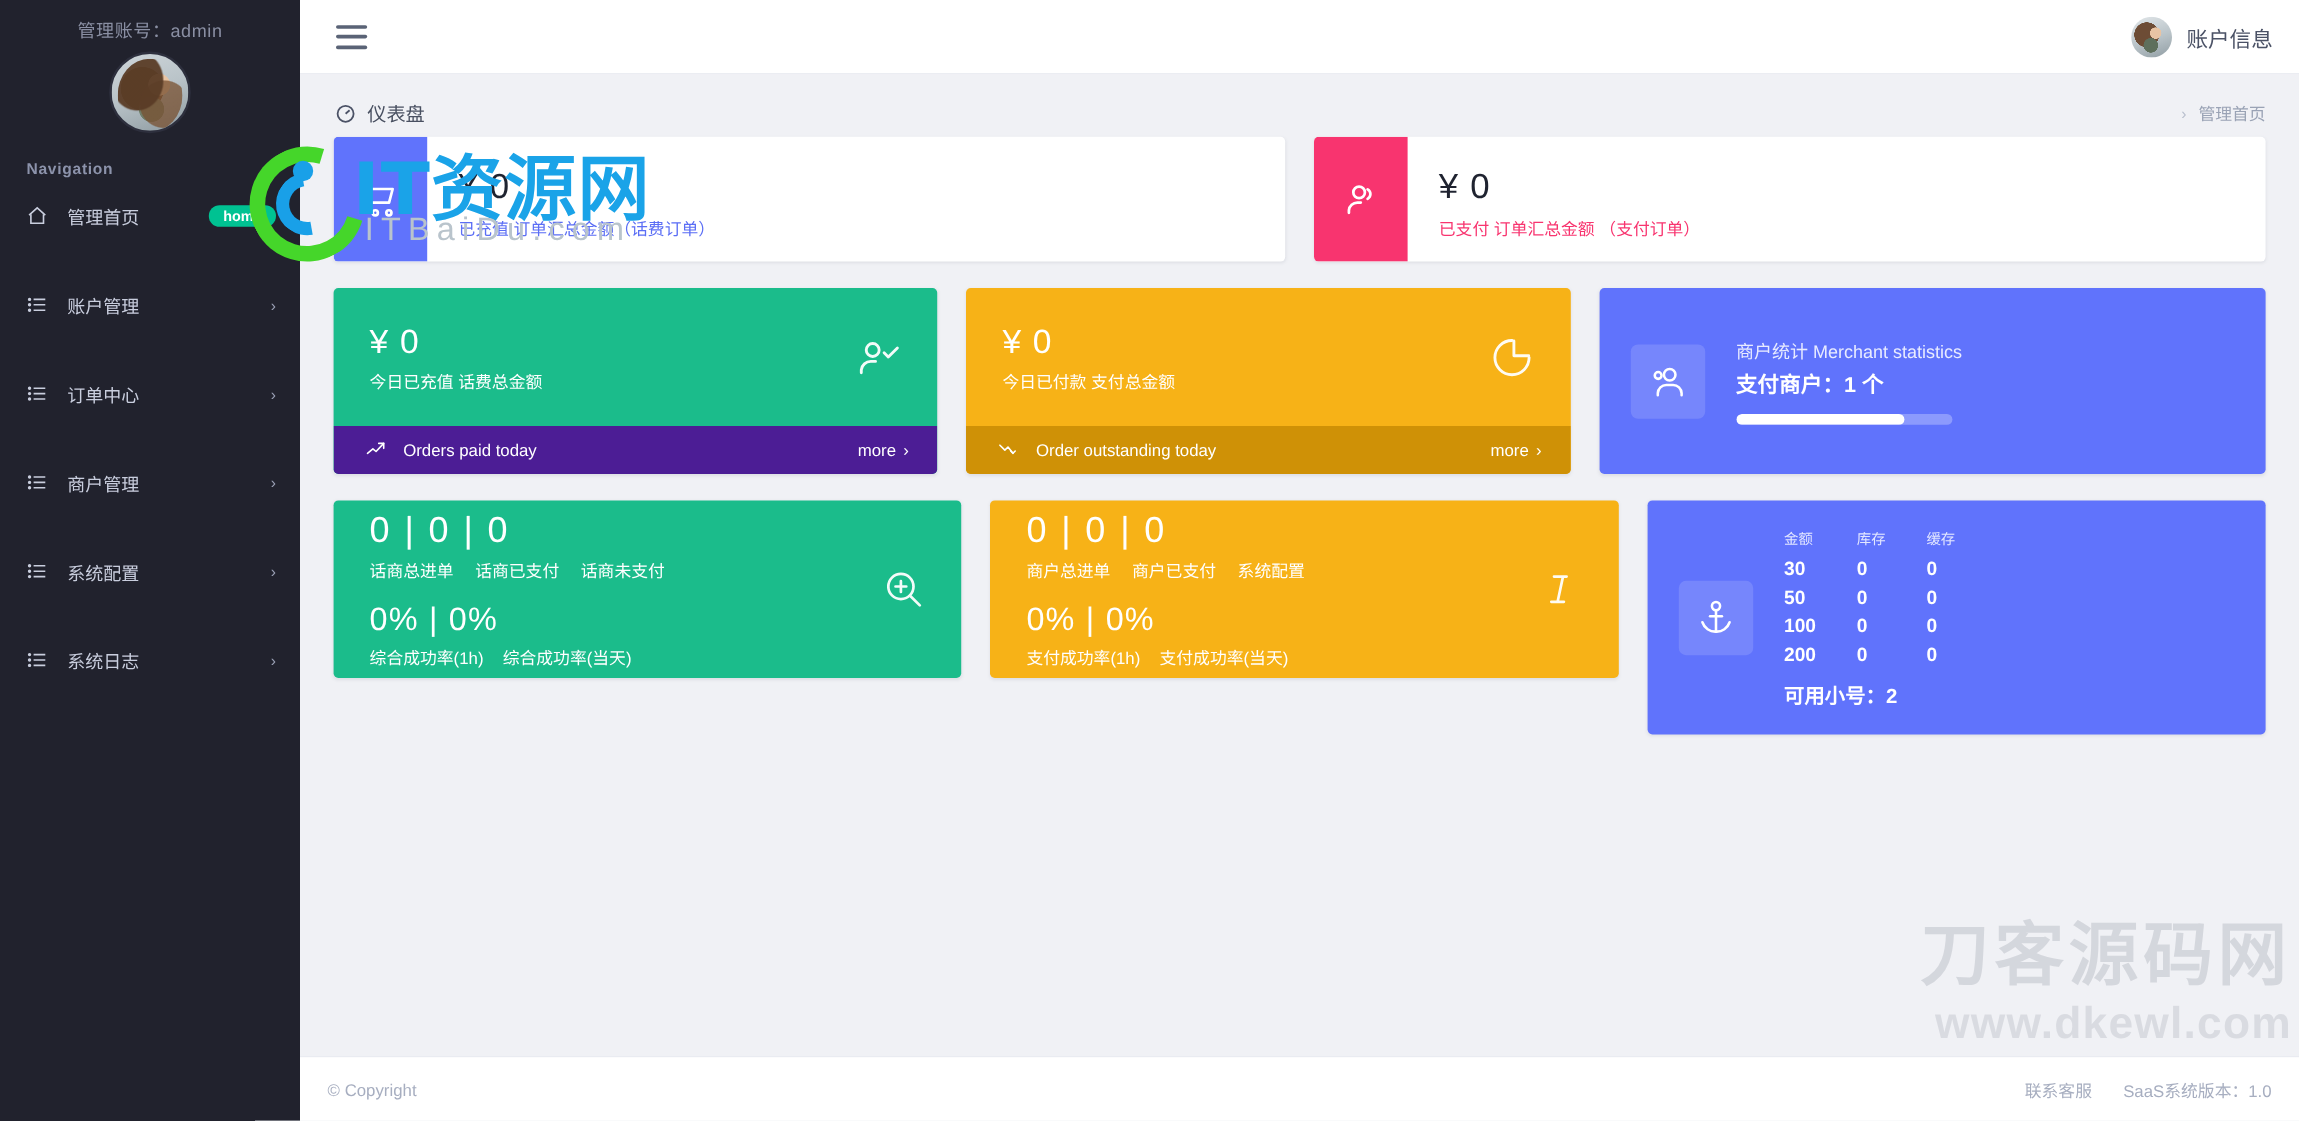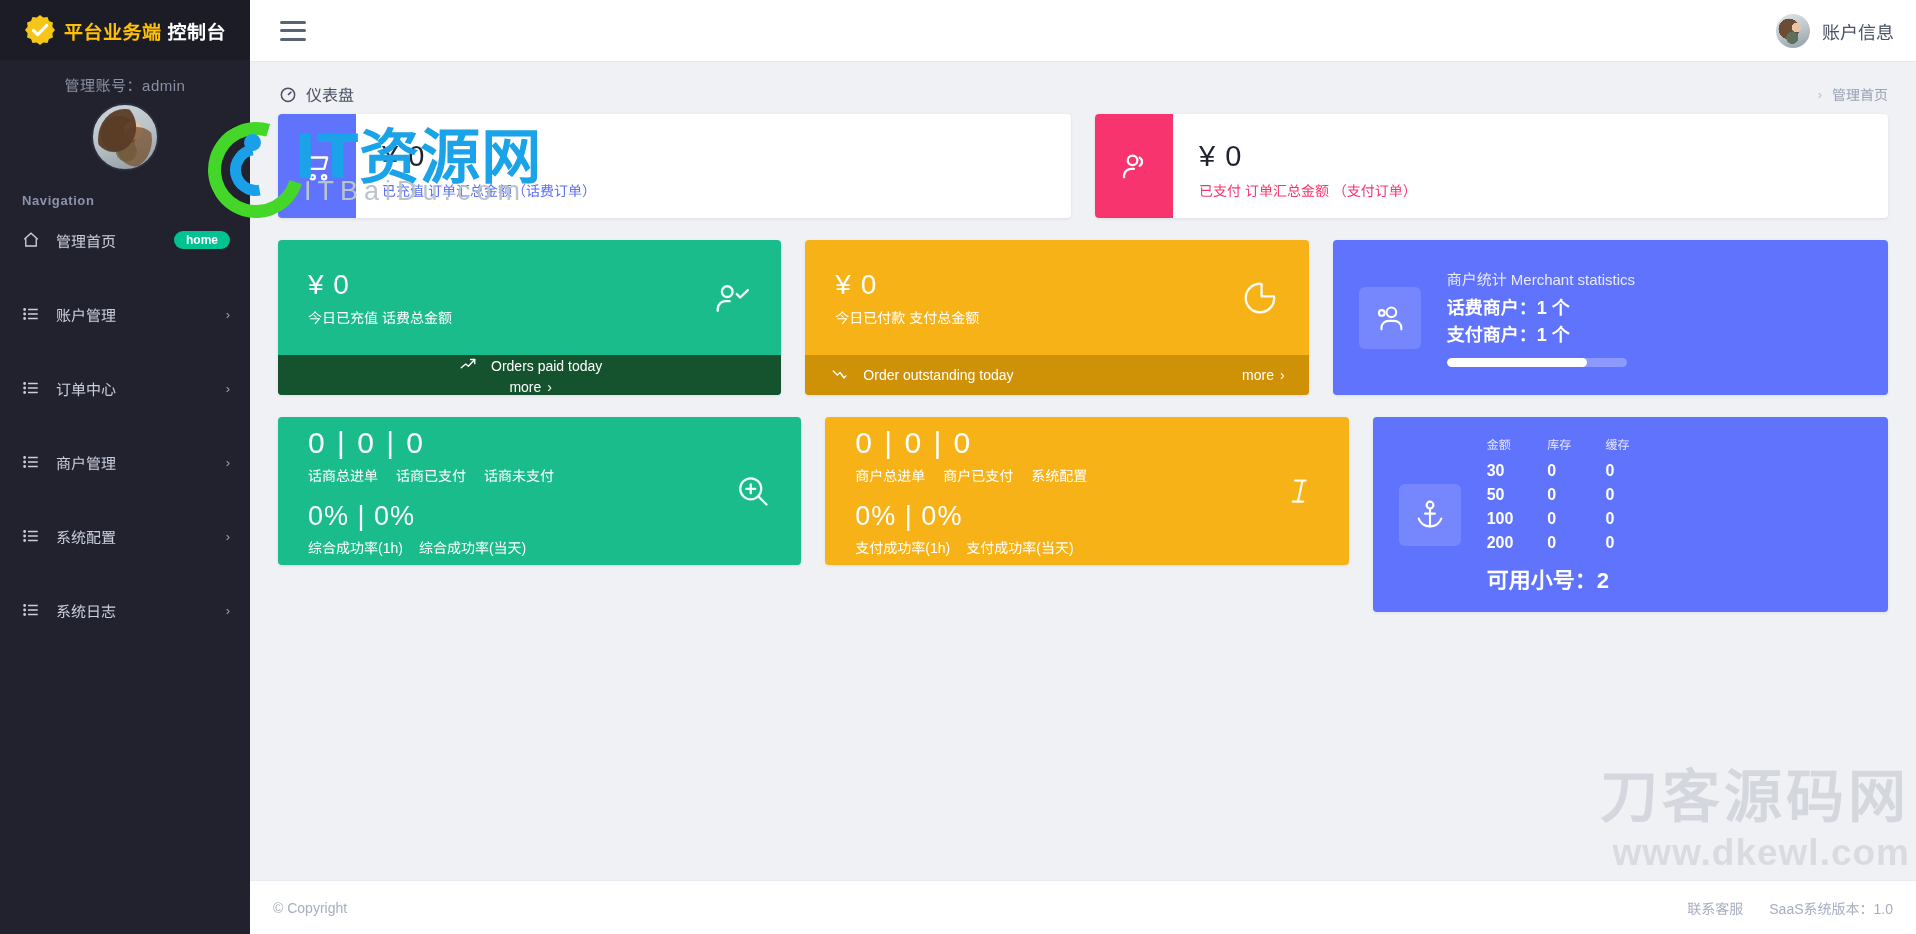--- a/index.html
+++ b/index.html
@@ -127,21 +127,21 @@
   .stat-card.green { background: #1bbc8b; }
   .stat-card.orange { background: #f7b217; }
   .stat-top { flex: 1 1 auto; display: flex; align-items: center; justify-content: space-between; padding: 0 30px; }
   .stat-amount { font-size: 28px; font-weight: 500; letter-spacing: 1px; }
   .stat-desc { font-size: 14px; margin-top: 6px; }
   .stat-ico { width: 38px; height: 38px; opacity: .95; }
   .stat-foot {
     height: 40px; display: flex; align-items: center; justify-content: space-between;
     padding: 0 24px 0 26px; font-size: 14px;
   }
-  .stat-card.green .stat-foot { background: #14532d; flex-direction: column; }
+  .stat-card.green .stat-foot { background: #4c1d95; }
   .stat-card.orange .stat-foot { background: #cf9106; }
   .stat-foot .left { display: flex; align-items: center; gap: 14px; }
   .stat-foot .more { display: flex; align-items: center; gap: 6px; cursor: pointer; }
 
   
   .merchant {
     flex: 1 1 0; background: #6073fc; height: 155px; color: #fff;
     display: flex; align-items: center; padding: 0 26px; gap: 26px;
   }
   .sq-ico {
@@ -173,21 +173,21 @@
     flex: 1 1 0; background: #6073fc; height: 195px; color: #fff;
     display: flex; align-items: center; padding: 0 26px; gap: 26px;
   }
   .mini-table { font-size: 15px; }
   .mini-table table { border-collapse: collapse; }
   .mini-table th {
     font-weight: normal; color: #e3e7ff; font-size: 12px;
     text-align: left; padding: 0 34px 7px 0;
   }
   .mini-table td { font-weight: bold; font-size: 16px; padding: 3px 34px 3px 0; text-align: left; }
-  .avail { font-size: 22px; font-weight: bold; margin-top: 7px; }
+  .avail { font-size: 17px; font-weight: bold; margin-top: 7px; }
 
   
   .footer {
     height: 54px; flex: 0 0 54px; background: #fff; border-top: 1px solid #e9ebf1;
     display: flex; align-items: center; justify-content: space-between;
     padding: 0 23px; font-size: 14px; color: #a7aec0; position: relative; z-index: 3;
   }
   .footer-right { display: flex; align-items: center; gap: 26px; }
 
   
@@ -228,29 +228,20 @@
     letter-spacing: 1px; margin-top: 6px; white-space: nowrap;
   }
 </style>
 </head>
 <body>
 
 <div class="app">
 
   <aside class="sidebar">
 
-    <div class="brand">
-      <span class="brand-logo">
-        <svg viewBox="0 0 32 32" width="32" height="32">
-          <path d="M16 1l3.3 2.6 4.2-.5 1.5 3.9 3.9 1.5-.5 4.2L31 16l-2.6 3.3.5 4.2-3.9 1.5-1.5 3.9-4.2-.5L16 31l-3.3-2.6-4.2.5-1.5-3.9-3.9-1.5.5-4.2L1 16l2.6-3.3-.5-4.2 3.9-1.5 1.5-3.9 4.2.5z" fill="#f5c518"></path>
-          <path d="M9.5 16.5l4.2 4.2 9-9.2" fill="none" stroke="#fff" stroke-width="3.2" stroke-linecap="round" stroke-linejoin="round"></path>
-        </svg>
-      </span>
-      <span class="brand-title"><span class="accent">平台业务端</span><span> 控制台</span></span>
-    </div>
 
     <div class="account-line">管理账号：admin</div>
 
     <div class="avatar-wrap">
       <div class="avatar"></div>
     </div>
 
     <div class="nav-head">Navigation</div>
 
     <ul class="nav">
@@ -464,21 +455,20 @@
         <div class="card merchant">
           <div class="sq-ico">
             <svg viewBox="0 0 24 24" width="34" height="34" fill="none" stroke="#fff" stroke-width="1.5" stroke-linecap="round" stroke-linejoin="round">
                 <circle cx="13" cy="8" r="3.4"></circle>
                 <path d="M6 20v-1.2A5 5 0 0 1 11 14h4a5 5 0 0 1 5 4.8V20"></path>
                 <circle cx="6.2" cy="8.4" r="2"></circle>
               </svg>
           </div>
           <div class="merchant-body">
             <div class="merchant-title">商户统计 Merchant statistics</div>
-            <div class="merchant-line">话费商户：1 个</div>
             <div class="merchant-line">支付商户：1 个</div>
             <div class="progress">
               <div class="progress-bar" id="merchant-progress" style="width: 78%;"></div>
             </div>
           </div>
         </div>
       </div>
 
       <div class="row">
         <div class="card big-card green">

